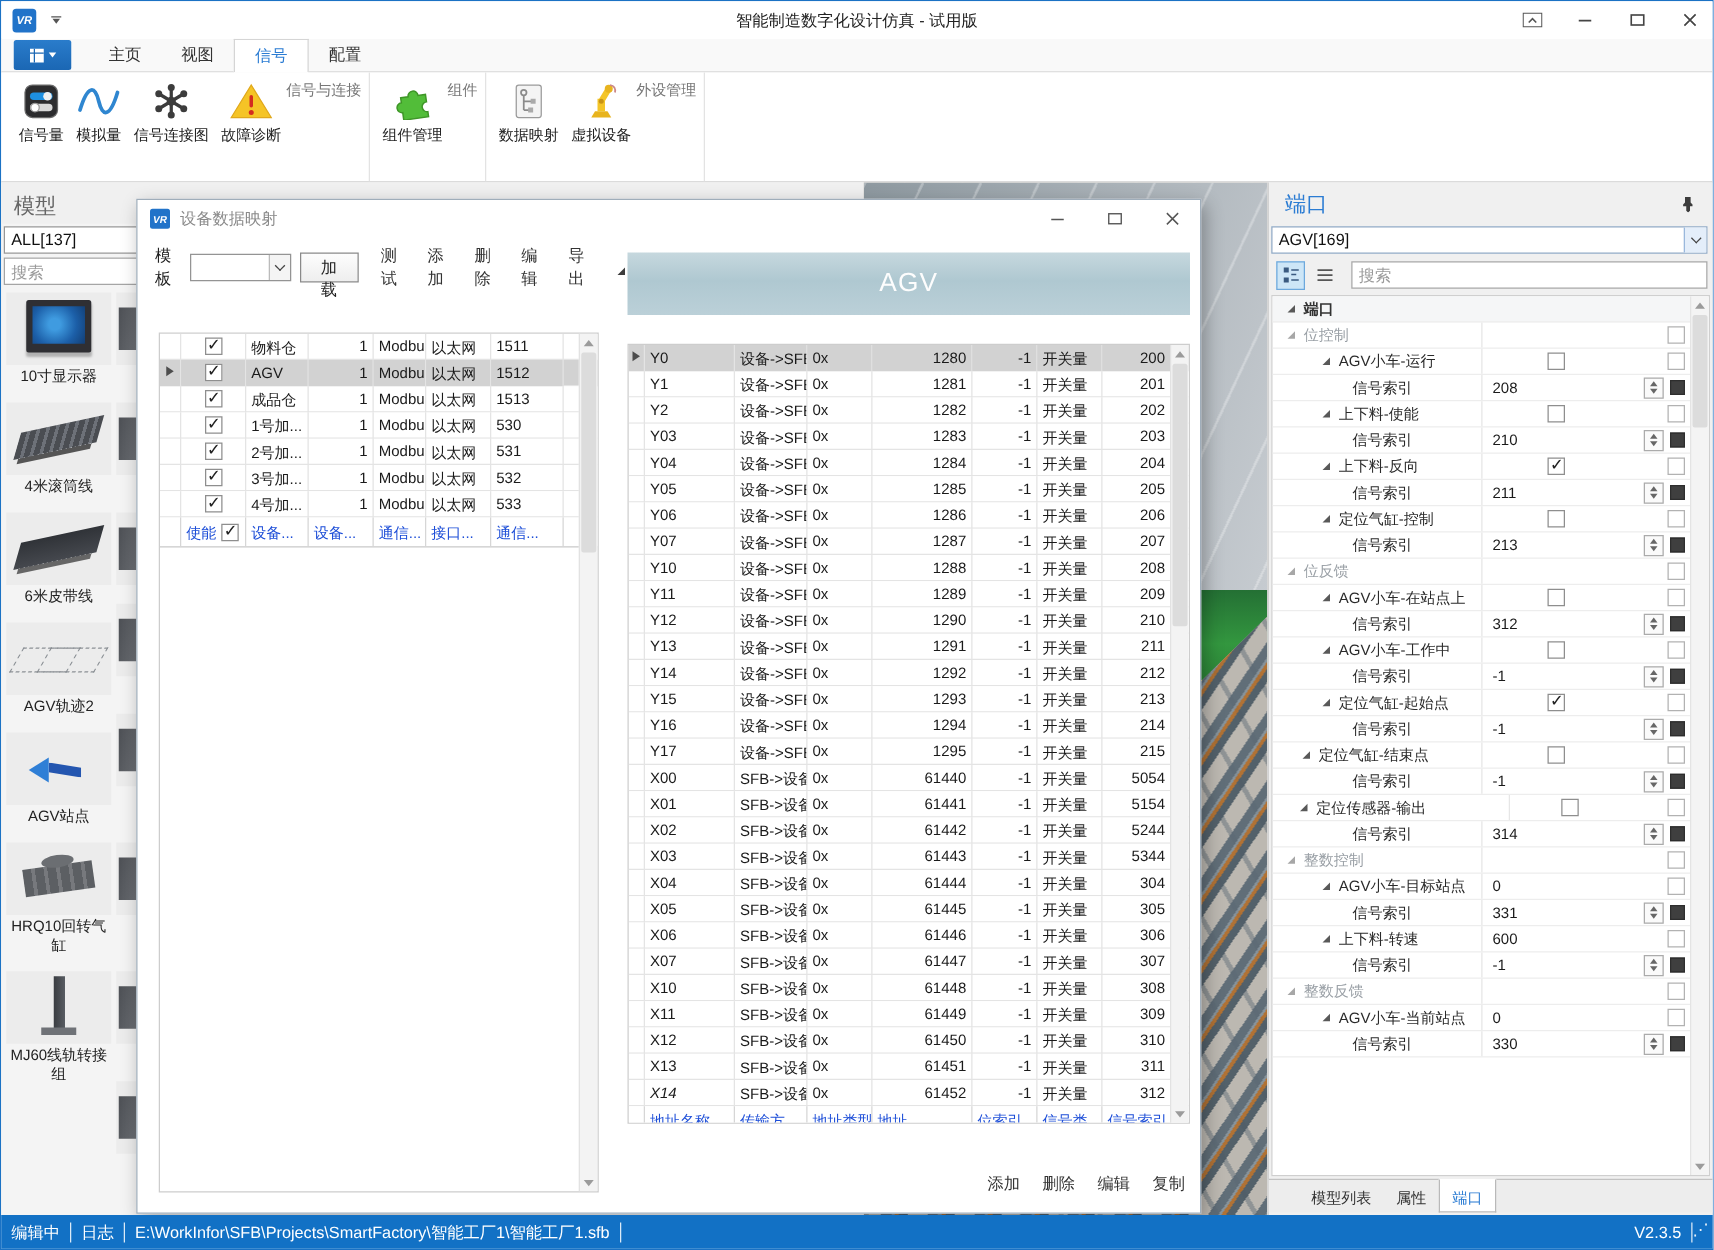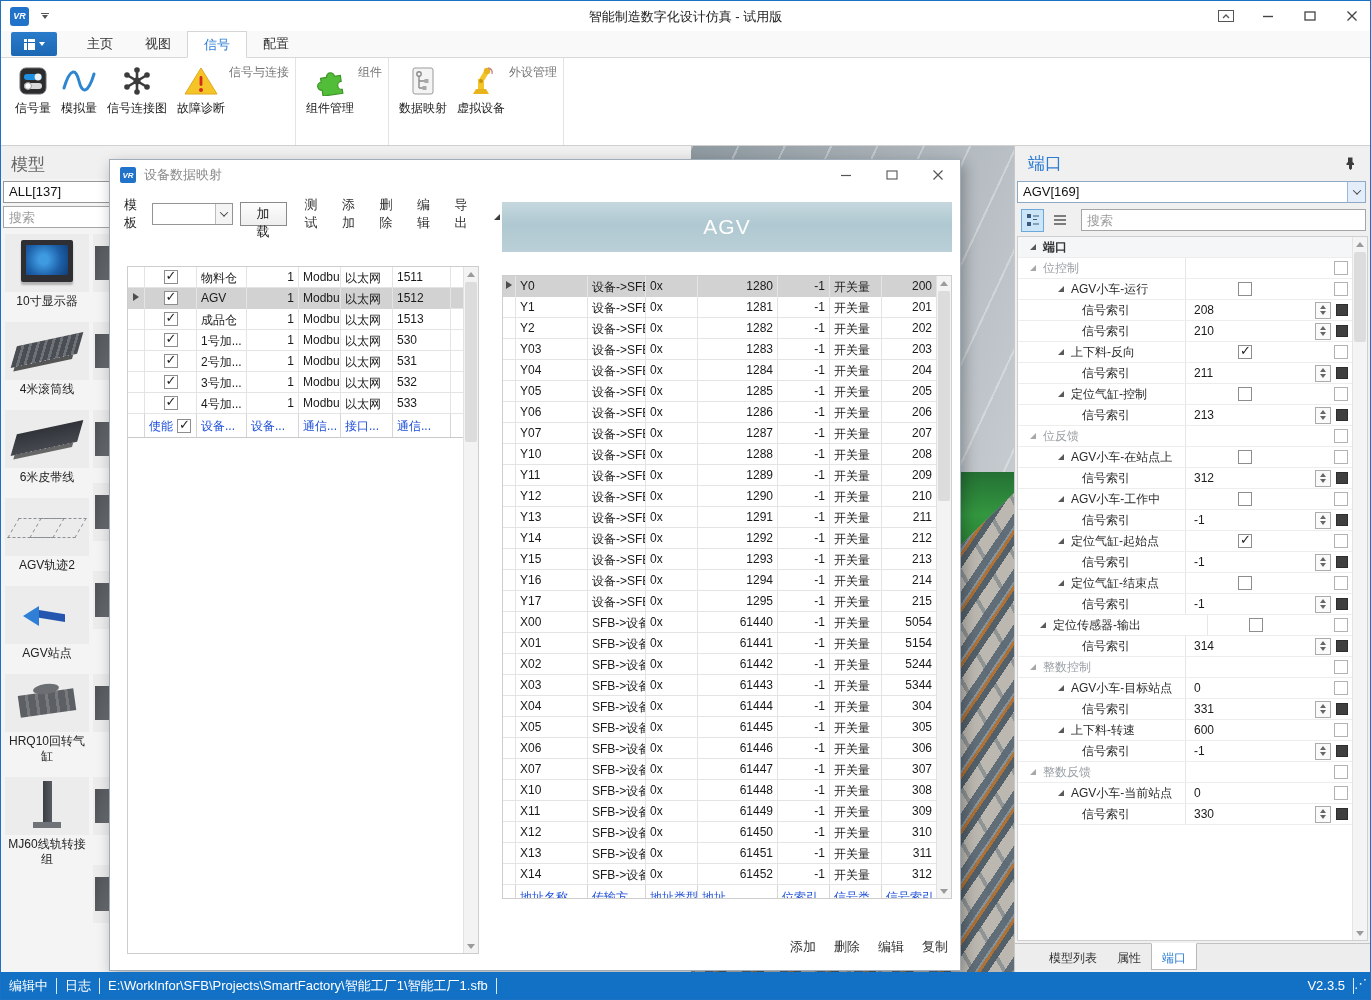--- a/index.html
+++ b/index.html
@@ -813,21 +813,21 @@
             <div class="g-c" style="width: 72px;">X13</div>
             <div class="g-c" style="width: 58px;">SFB-&gt;设备</div>
             <div class="g-c" style="width: 52px;">0x</div>
             <div class="g-c r" style="width: 80px;">61451</div>
             <div class="g-c r" style="width: 52px;">-1</div>
             <div class="g-c" style="width: 52px;">开关量</div>
             <div class="g-c r" style="width: 55px;">311</div>
           </div>
           <div class="g-row">
             <div class="g-c c" style="width: 13px;"></div>
-            <div class="g-c" style="width: 72px;">X14</div>
+            <div class="g-c" style="width: 72px; font-style: italic;">X14</div>
             <div class="g-c" style="width: 58px;">SFB-&gt;设备</div>
             <div class="g-c" style="width: 52px;">0x</div>
             <div class="g-c r" style="width: 80px;">61452</div>
             <div class="g-c r" style="width: 52px;">-1</div>
             <div class="g-c" style="width: 52px;">开关量</div>
             <div class="g-c r" style="width: 55px;">312</div>
           </div>
           <div class="gsb">
           <div class="sbtn t">
               <div class="tri-up"></div>
@@ -926,20 +926,32 @@
               </div>
               <div class="tctrl">
                 <span class="spin">
                   <span class="su"></span>
                   <span class="sd"></span>
                 </span>
                 <span class="dsq"></span>
               </div>
             </div>
             <div class="trow">
+              <div class="tl" style="padding-left: 40px;">
+                <span class="exp"></span>
+                <span class="lbl-item">上下料-使能</span>
+              </div>
+              <div class="tv" style="justify-content: center; padding-left: 0px;">
+                <span class="cb"></span>
+              </div>
+              <div class="tctrl">
+                <span class="cb lt"></span>
+              </div>
+            </div>
+            <div class="trow">
               <div class="tl" style="padding-left: 64px;">
                 <span class="lbl-item">信号索引</span>
               </div>
               <div class="tv">
                 <span>210</span>
               </div>
               <div class="tctrl">
                 <span class="spin">
                   <span class="su"></span>
                   <span class="sd"></span>
@@ -1086,21 +1098,21 @@
               </div>
               <div class="tctrl">
                 <span class="spin">
                   <span class="su"></span>
                   <span class="sd"></span>
                 </span>
                 <span class="dsq"></span>
               </div>
             </div>
             <div class="trow">
-              <div class="tl" style="padding-left: 40px;">
+              <div class="tl" style="padding-left: 24px;">
                 <span class="exp"></span>
                 <span class="lbl-item">定位气缸-结束点</span>
               </div>
               <div class="tv" style="justify-content: center; padding-left: 0px;">
                 <span class="cb"></span>
               </div>
               <div class="tctrl">
                 <span class="cb lt"></span>
               </div>
             </div>

